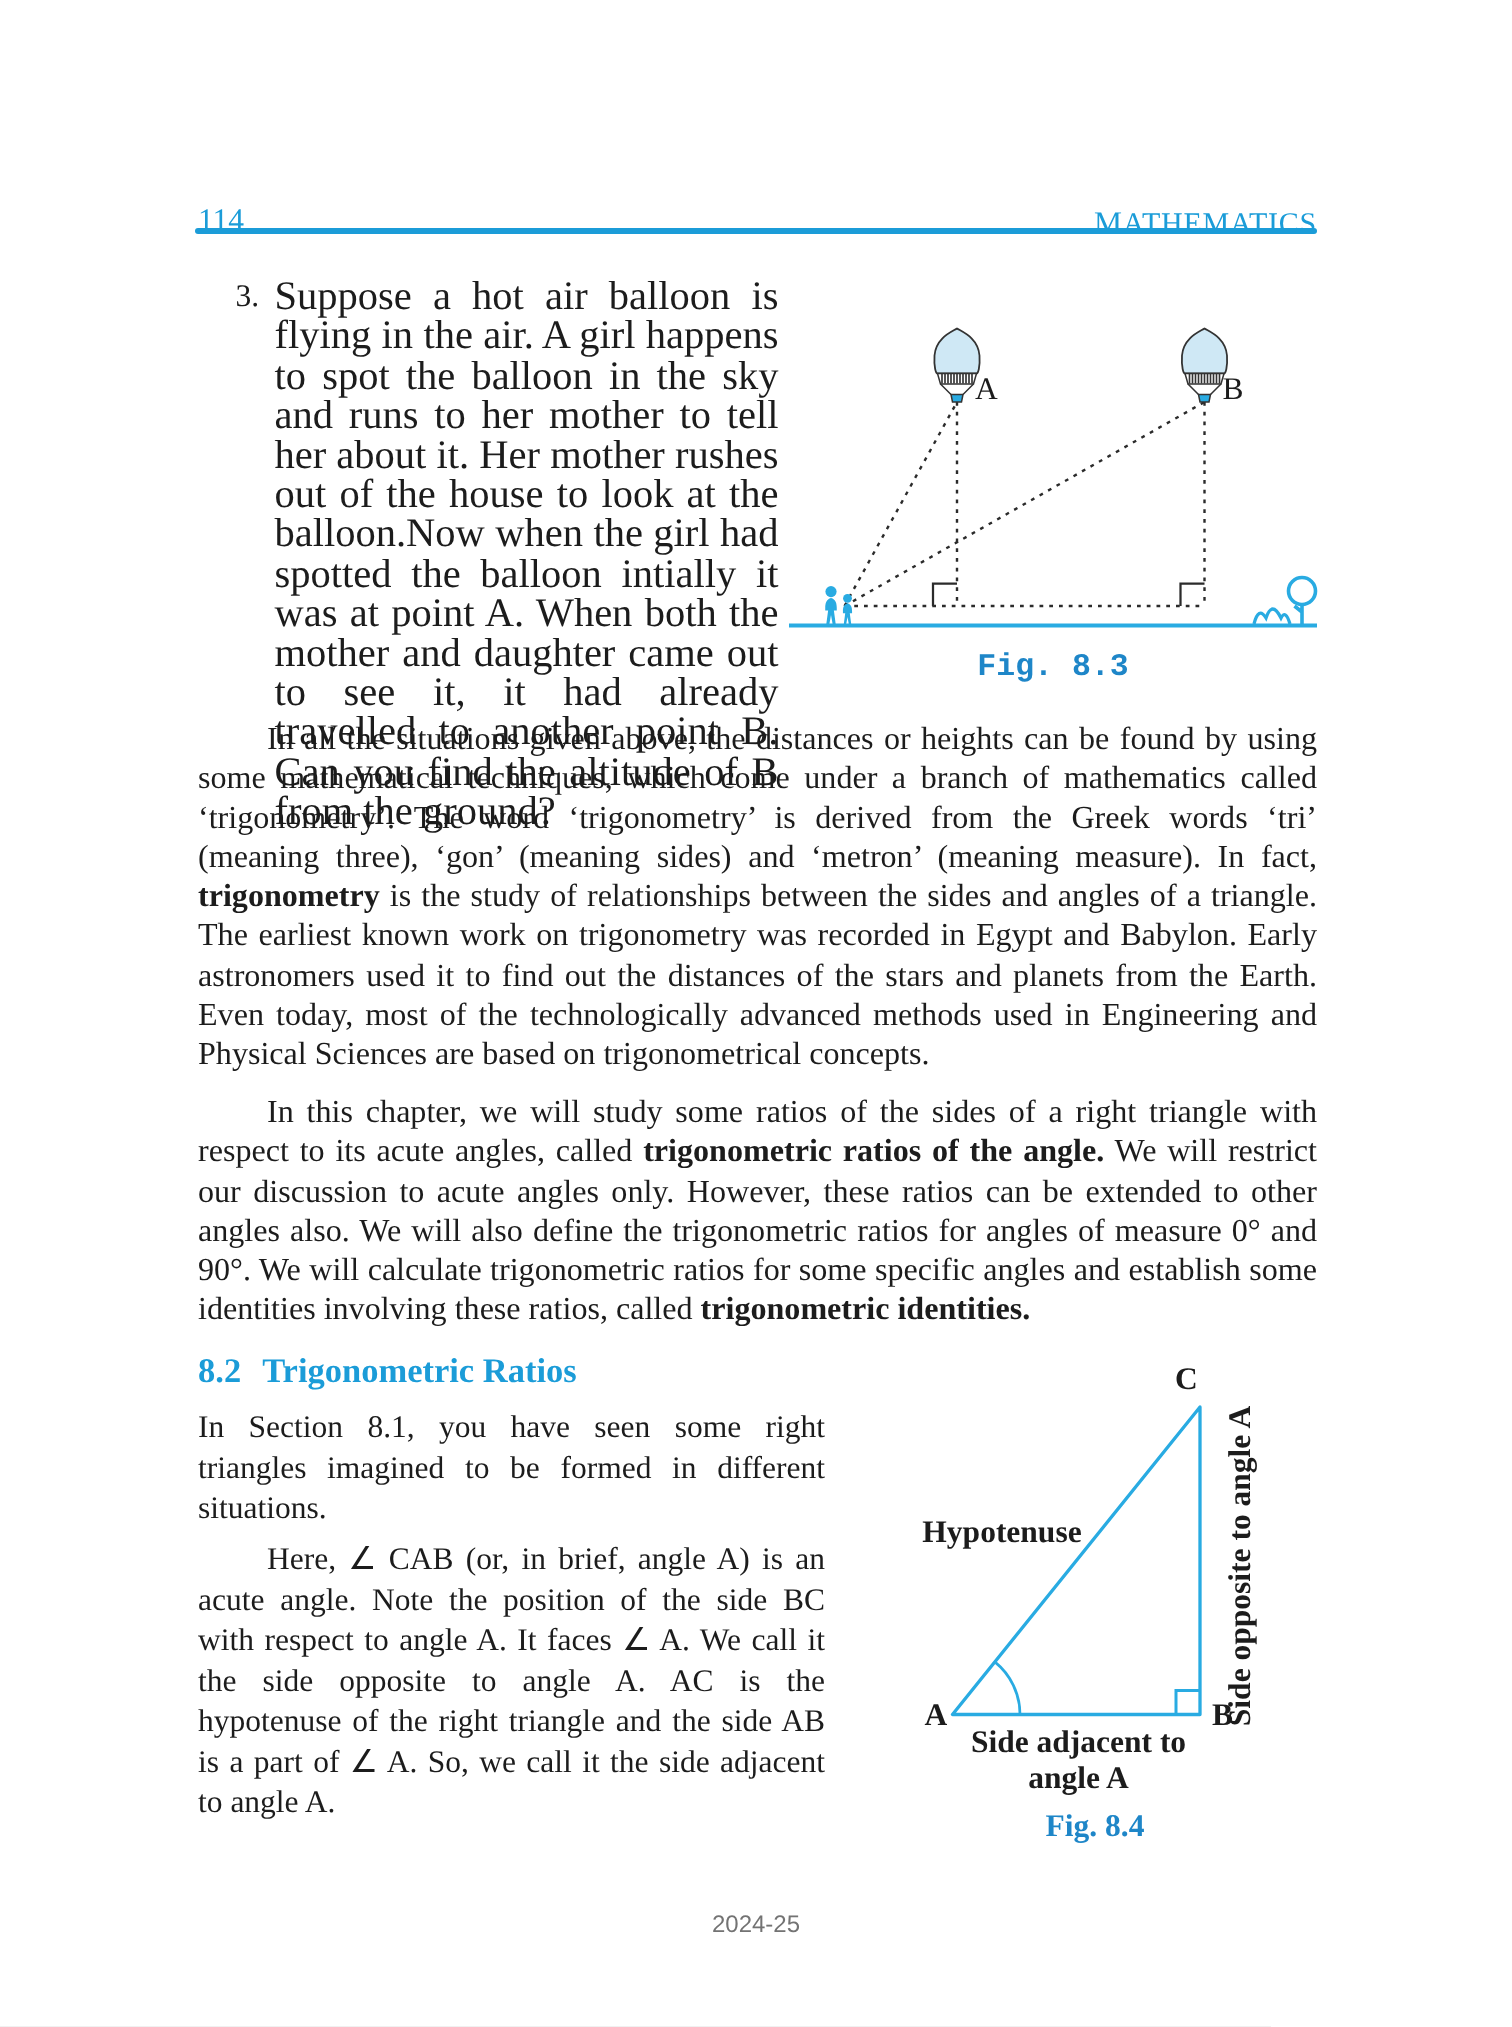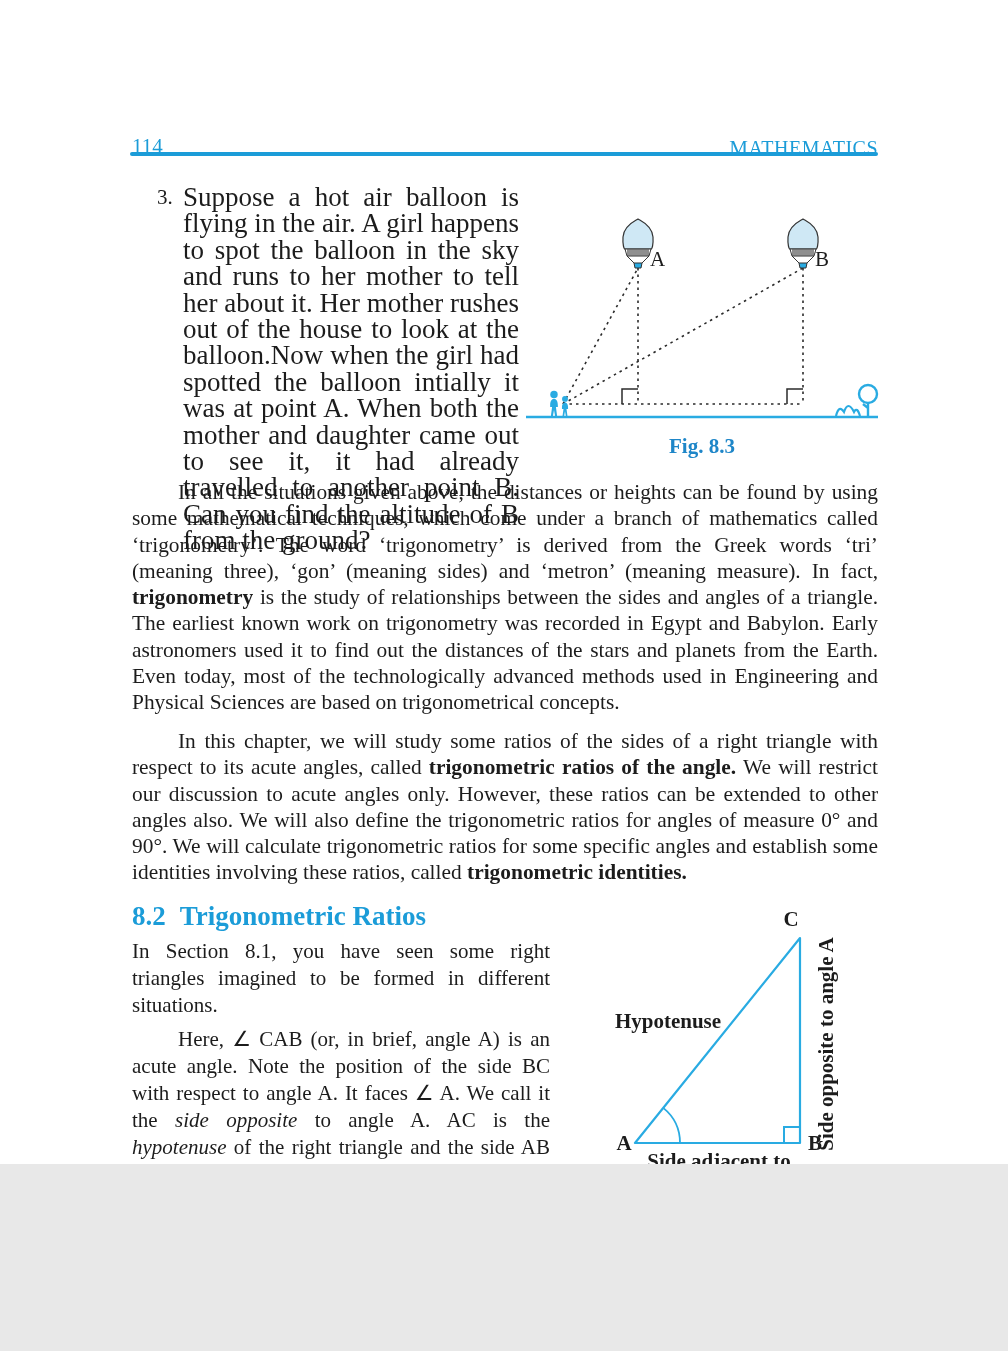--- a/index.html
+++ b/index.html
@@ -1,46 +1,46 @@
 <!DOCTYPE html>
 <html style="--accent: #1b9cd8; --caption: #1e86c8; --figure_line: #29abe2; --balloon_fill: #cfe8f5; --text_ink: #1c1c1c;"><head>
 <meta charset="utf-8">
 <style>
   html,body{margin:0;padding:0;background:#e8e8e8;}
-  .page{position:relative;width:1008px;height:1164px;background:#ffffff;margin:0 auto;
+  .page{position:relative;width:1008px;height:1351px;background:#ffffff;margin:0 auto;
         font-family:"Liberation Serif", serif;color:var(--text_ink,#1c1c1c);overflow:hidden;}
   .abs{position:absolute;}
   
   .page-num{left:132px;top:134px;font-size:21px;color:var(--accent);}
   .running-title{left:528px;top:136px;width:350px;text-align:right;color:var(--accent);
                  font-size:20px;letter-spacing:.5px;}
   .running-title::first-letter{font-size:21px;}
   .rule{left:130px;top:152px;width:748px;height:4px;background:var(--accent);border-radius:2px;}
   
   .problem{left:157px;top:184px;width:362px;display:flex;}
   .problem .num{width:26px;flex:0 0 26px;font-size:21px;line-height:26.4px;}
   .problem .ptext{width:336px;font-size:27px;line-height:26.4px;text-align:justify;}
   
   .body-para{left:132px;width:746px;font-size:21.4px;line-height:26.3px;text-align:justify;margin:0;}
   .p-a{top:479px;}
   .p-b{top:728px;}
   .body-para.indent, .col-para.indent{text-indent:46px;}
   .seg-b{font-weight:bold;margin-top:16px;}
-  .seg-i{font-style:italic;}
+  .seg-i{}
   
-  .section-heading{left:132px;top:901px;font-size:27px;font-weight:bold;color:var(--accent);margin:0;}
+  .section-heading{left:132px;top:901px;font-size:23px;font-weight:bold;color:var(--accent);margin:0;}
   .section-heading .sp{margin-left:14px;}
   
   .leftcol{left:132px;top:938px;width:418px;}
   .col-para{font-size:21px;line-height:27px;text-align:justify;margin:0 0 7px 0;}
   
   .fig83{left:524px;top:186px;}
   .fig84{left:588px;top:896px;}
   .fig-caption{font-size:21px;font-weight:bold;color:var(--caption);text-align:center;}
-  .cap83{left:524px;top:434px;width:356px;}
+  .cap83{left:524px;top:434px;width:356px;font-family:Liberation Mono, monospace;}
   .cap84{left:580px;top:1205px;width:300px;}
   
   .dot{stroke:#2b2b2b;stroke-width:1.6;stroke-dasharray:2.5 4;fill:none;}
   .solid-dark{stroke:#2b2b2b;stroke-width:1.5;fill:none;}
   .cyan-stroke{stroke:var(--figure_line);fill:none;}
   .cyan-fill{fill:var(--figure_line);}
   .ground{stroke:var(--figure_line);stroke-width:2.6;}
   .balloon-dome{fill:var(--balloon_fill);stroke:#333;stroke-width:1.2;}
   .balloon-band{fill:#ffffff;stroke:#333;stroke-width:1;}
   .balloon-stripes{stroke:#333;stroke-width:1.1;fill:none;}

